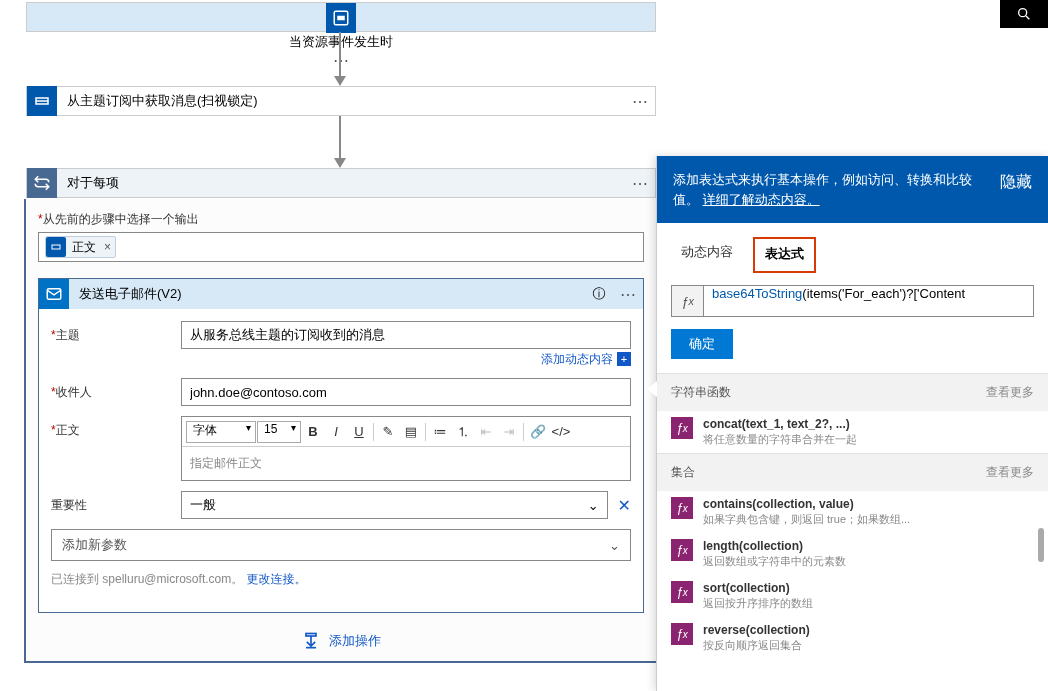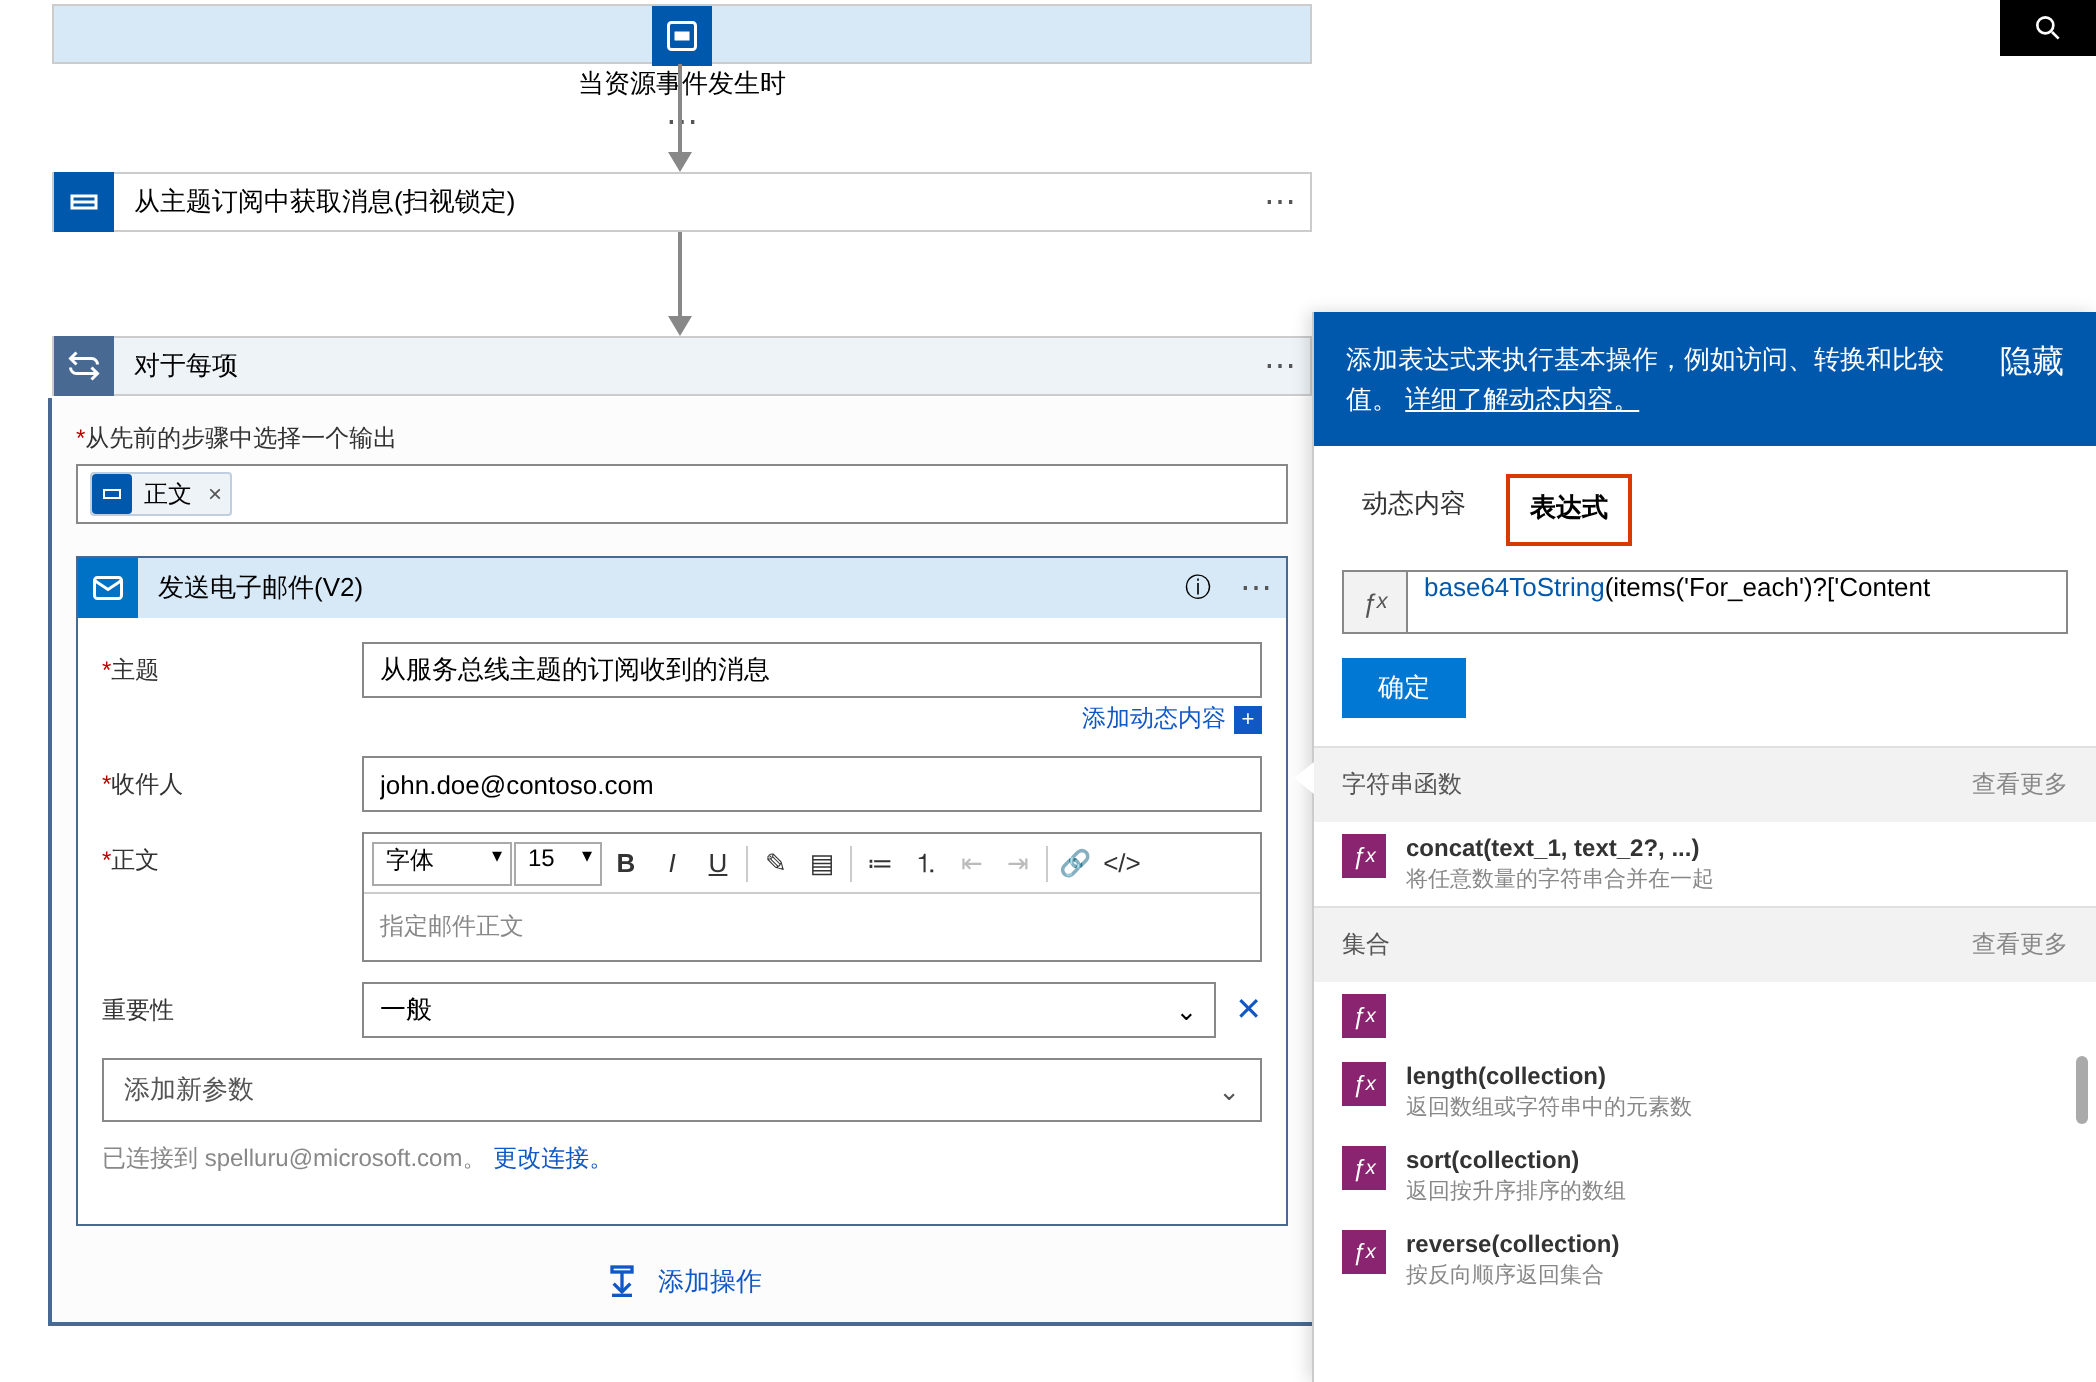--- a/index.html
+++ b/index.html
@@ -279,20 +279,24 @@
         <div class="fx-desc">将任意数量的字符串合并在一起</div>
       </div>
   </div>
 
   <div class="cat">
     <span>集合</span>
     <a href="#">查看更多</a>
   </div>
   <div class="fx-item">
     <div class="fx-icon">ƒ<sub>x</sub></div>
+    <div class="fx-text">
+        <div class="fx-name">contains(collection, value)</div>
+        <div class="fx-desc">如果字典包含键，则返回 true；如果数组...</div>
+      </div>
   </div>
   <div class="fx-item">
     <div class="fx-icon">ƒ<sub>x</sub></div>
     <div class="fx-text">
         <div class="fx-name">length(collection)</div>
         <div class="fx-desc">返回数组或字符串中的元素数</div>
       </div>
   </div>
   <div class="fx-item">
     <div class="fx-icon">ƒ<sub>x</sub></div>

